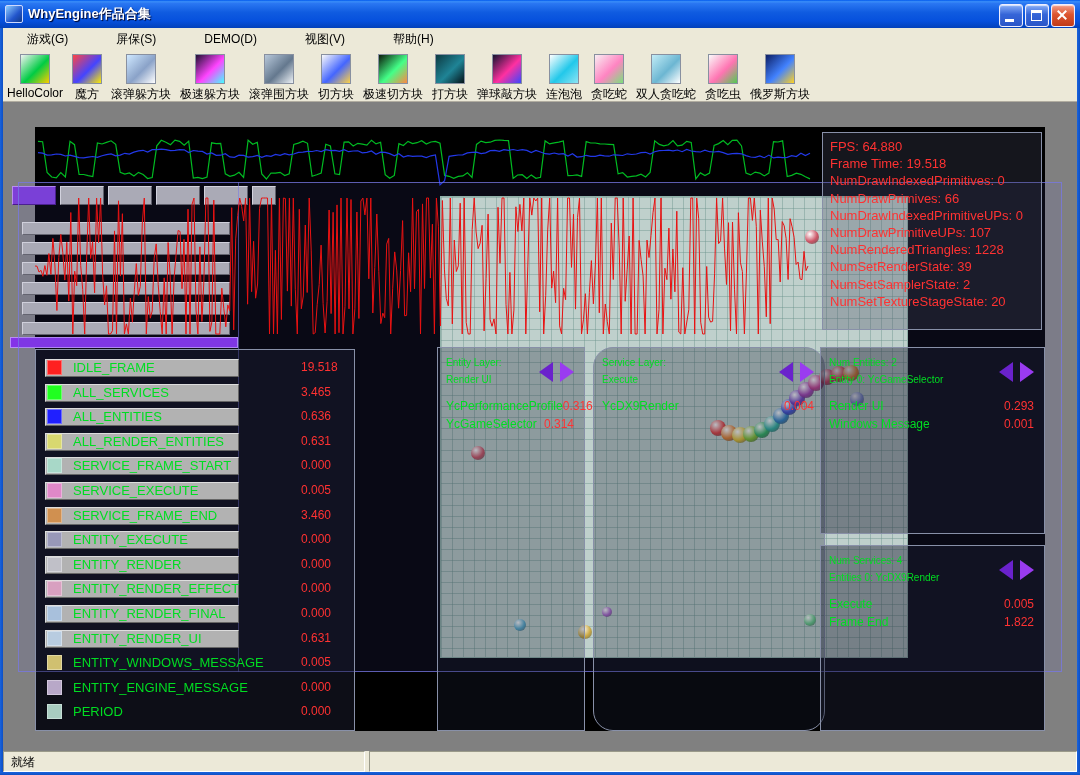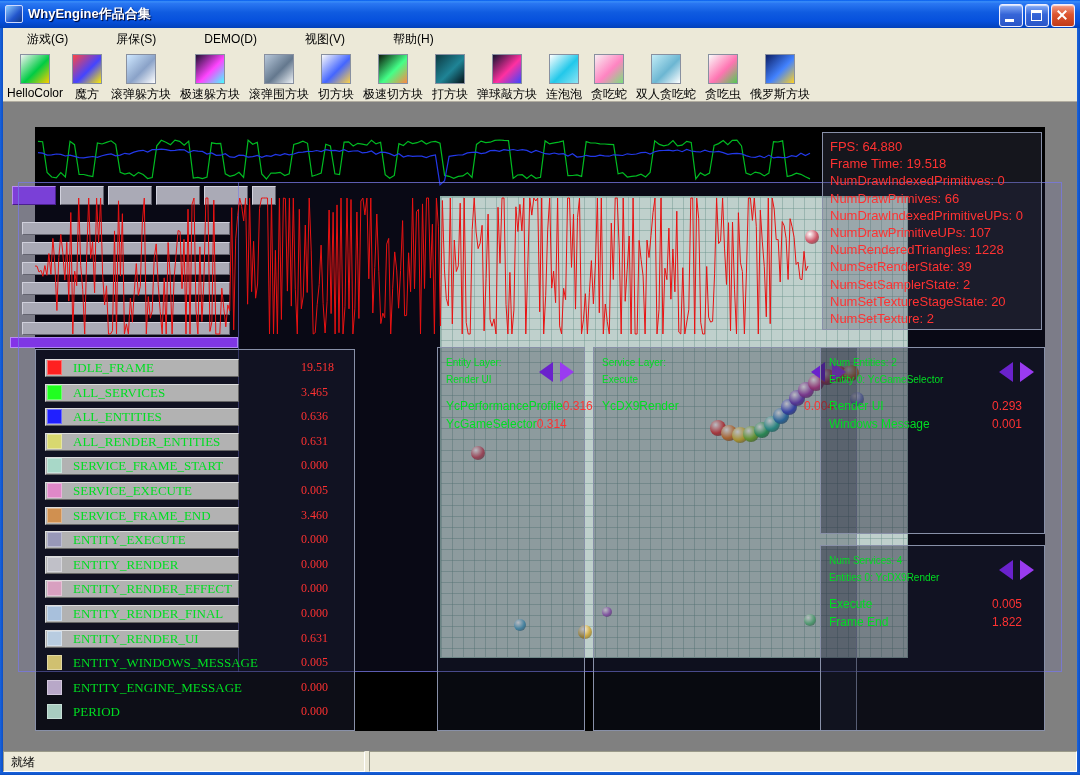--- a/index.html
+++ b/index.html
@@ -50,35 +50,35 @@
     background-size:11px 11px;border:1px solid #90b0a8;box-sizing:border-box;}
   .wave-top{position:absolute;left:38px;top:30px;width:772px;height:58px;}
   .wave-red-box{position:absolute;left:35px;top:93px;width:773px;height:142px;}
   svg{display:block;overflow:visible;}
   .scene{position:absolute;left:0;top:0;width:100%;height:100%;pointer-events:none;}
   .ball{position:absolute;border-radius:50%;}
   
   .fpanel{position:absolute;border:1px solid #8890a8;background:rgba(28,32,52,0.45);box-sizing:border-box;}
   .stats-panel{left:822px;top:30px;width:220px;height:198px;background:rgba(70,74,96,0.30);padding:5px 0 0 7px;}
   .stat-line{font-size:13px;line-height:17.2px;color:var(--red);white-space:nowrap;}
-  #panel-list{left:35px;top:247px;width:320px;height:382px;padding-top:7px;font-family:Liberation Serif, serif;}
+  #panel-list{left:35px;top:247px;width:320px;height:382px;padding-top:7px;}
   .plist-row{height:24.6px;position:relative;}
   .plist-bar{position:absolute;left:9px;top:2px;width:194px;height:18px;background:#b2b2b2;box-sizing:border-box;
     border:1px solid;border-color:#dddddd #666666 #666666 #dddddd;}
   .plist-swatch{position:absolute;left:11px;top:3px;width:15px;height:15px;border:1px solid rgba(255,255,255,0.35);box-sizing:border-box;}
   .plist-label{position:absolute;left:37px;top:3px;font-size:13px;color:var(--green);white-space:nowrap;}
   .plist-value{position:absolute;left:265px;top:3px;font-size:12px;color:var(--red);}
   .fp{padding:6px 8px;}
   .fp-title,.fp-sub{font-size:10px;line-height:17px;color:var(--green);white-space:nowrap;}
   .fp-rows{margin-top:9px;}
-  .fp-row{display:flex;justify-content:space-between;font-size:12px;line-height:18px;padding-right:14px;}
+  .fp-row{display:flex;justify-content:space-between;font-size:12px;line-height:18px;padding-right:2px;}
   .fp-name{color:var(--green);white-space:nowrap;}
   .fp-val{color:var(--red);}
   #panel-entity{left:437px;top:245px;width:148px;height:384px;background:rgba(28,32,52,0.30);}
-  #panel-service{left:593px;top:245px;width:264px;height:384px;background:rgba(28,32,52,0.30);}
+  #panel-service{left:593px;top:245px;width:232px;height:384px;background:rgba(28,32,52,0.30);border-radius:20px;}
   #panel-entities{left:820px;top:245px;width:225px;height:187px;}
   #panel-services{left:820px;top:443px;width:225px;height:186px;}
   .fp-arrows{position:absolute;top:14px;right:10px;display:flex;gap:7px;}
   .tri-l{width:0;height:0;border-top:10px solid transparent;border-bottom:10px solid transparent;
     border-right:14px solid var(--purpleL);}
   .tri-r{width:0;height:0;border-top:10px solid transparent;border-bottom:10px solid transparent;
     border-left:14px solid var(--purpleR);}
   
   .statusbar{position:absolute;left:3px;right:3px;bottom:3px;height:21px;background:#ECE9D8;display:flex;gap:4px;}
   .sb-cell{border:1px solid;border-color:#9a9a8a #ffffff #ffffff #9a9a8a;font-size:12px;color:#000;
@@ -446,21 +446,20 @@
     <div class="stat-line">FPS: 64.880</div>
         <div class="stat-line">Frame Time: 19.518</div>
         <div class="stat-line">NumDrawIndexedPrimitives: 0</div>
         <div class="stat-line">NumDrawPrimives: 66</div>
         <div class="stat-line">NumDrawIndexedPrimitiveUPs: 0</div>
         <div class="stat-line">NumDrawPrimitiveUPs: 107</div>
         <div class="stat-line">NumRenderedTriangles: 1228</div>
         <div class="stat-line">NumSetRenderState: 39</div>
         <div class="stat-line">NumSetSamplerState: 2</div>
         <div class="stat-line">NumSetTextureStageState: 20</div>
-        <div class="stat-line">NumSetTexture: 2</div>
       </div>
   </div>
 
   <div class="statusbar">
     <div class="sb-cell first">就绪</div>
     <div class="sb-cell rest"></div>
   </div>
 
   <div class="edge edge-l"></div>
   <div class="edge edge-r"></div>

